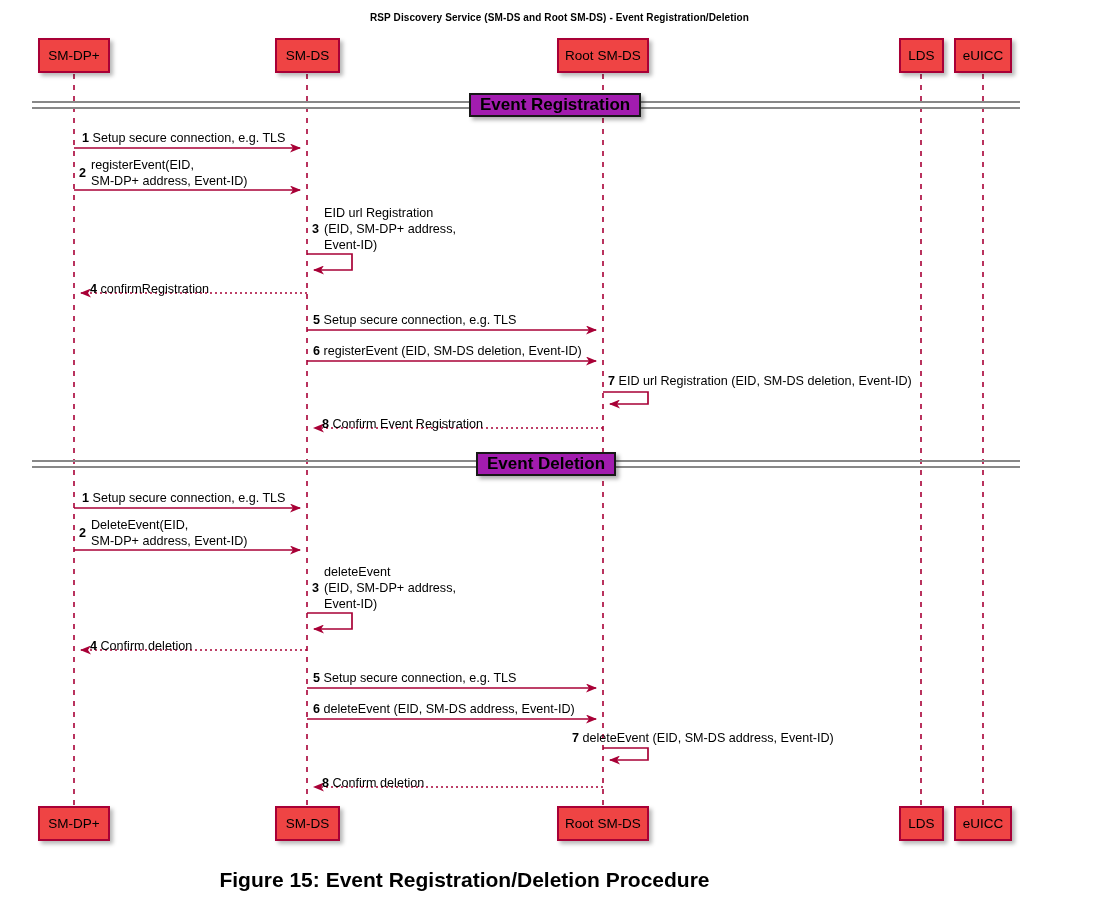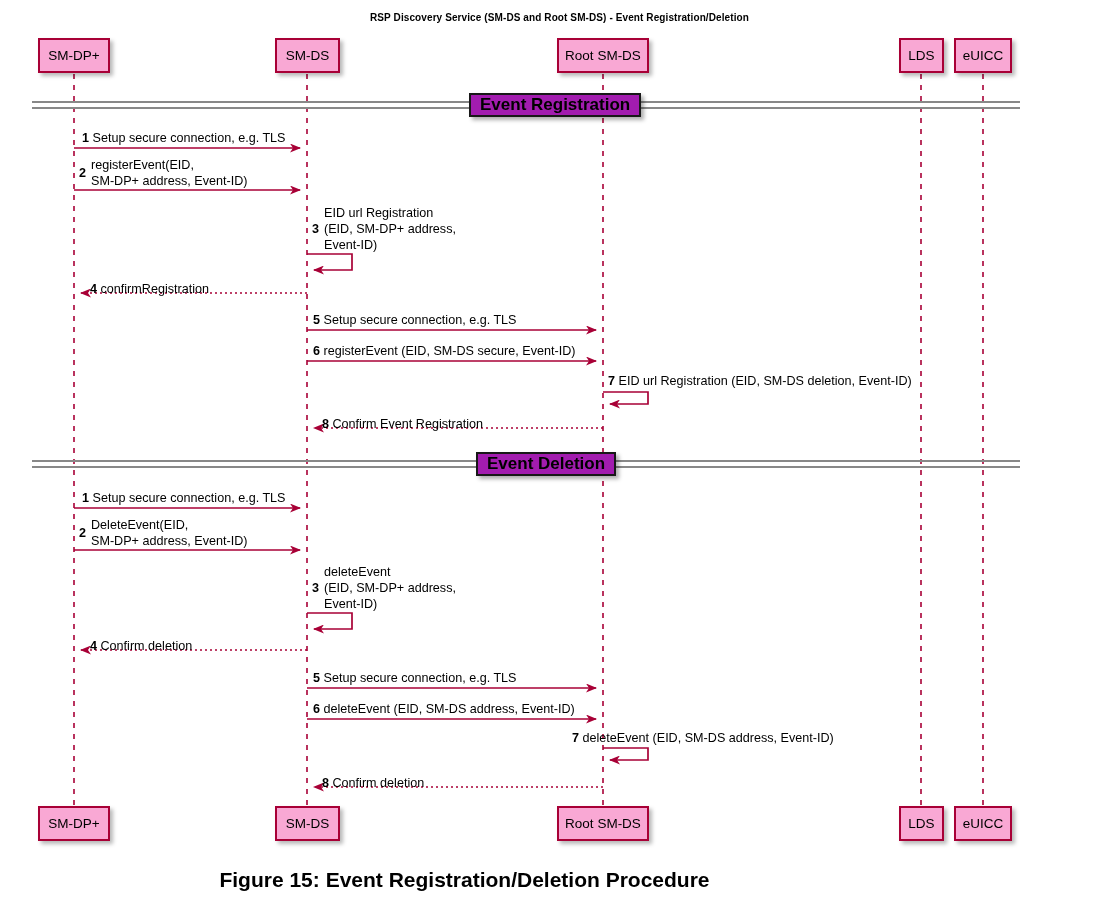--- a/index.html
+++ b/index.html
@@ -46,21 +46,21 @@
     text-align: center;
     font-size: 21px;
     font-weight: bold;
     color: #000000;
     white-space: nowrap;
   }
   
   .participant {
     position: absolute;
     box-sizing: border-box;
-    background: #f9a8d4;
+    background: #ef4444;
     border: 2px solid #A80036;
     box-shadow: 3px 3px 4px rgba(0,0,0,0.28);
     display: flex;
     align-items: center;
     justify-content: center;
     font-size: 13.5px;
     color: #000000;
     white-space: nowrap;
   }
   
@@ -248,21 +248,21 @@
     <span>confirmRegistration</span>
   </div>
 
   <div class="msg-label" style="left:313px; top:313px;">
     <span class="num">5</span> 
     <span>Setup secure connection, e.g. TLS</span>
   </div>
 
   <div class="msg-label" style="left:313px; top:344px;">
     <span class="num">6</span> 
-    <span>registerEvent (EID, SM-DS secure, Event-ID)</span>
+    <span>registerEvent (EID, SM-DS deletion, Event-ID)</span>
   </div>
 
   <div class="msg-label" style="left:608px; top:374px;">
     <span class="num">7</span> 
     <span>EID url Registration (EID, SM-DS deletion, Event-ID)</span>
   </div>
 
   <div class="msg-label" style="left:322px; top:417px;">
     <span class="num">8</span> 
     <span>Confirm Event Registration</span>

